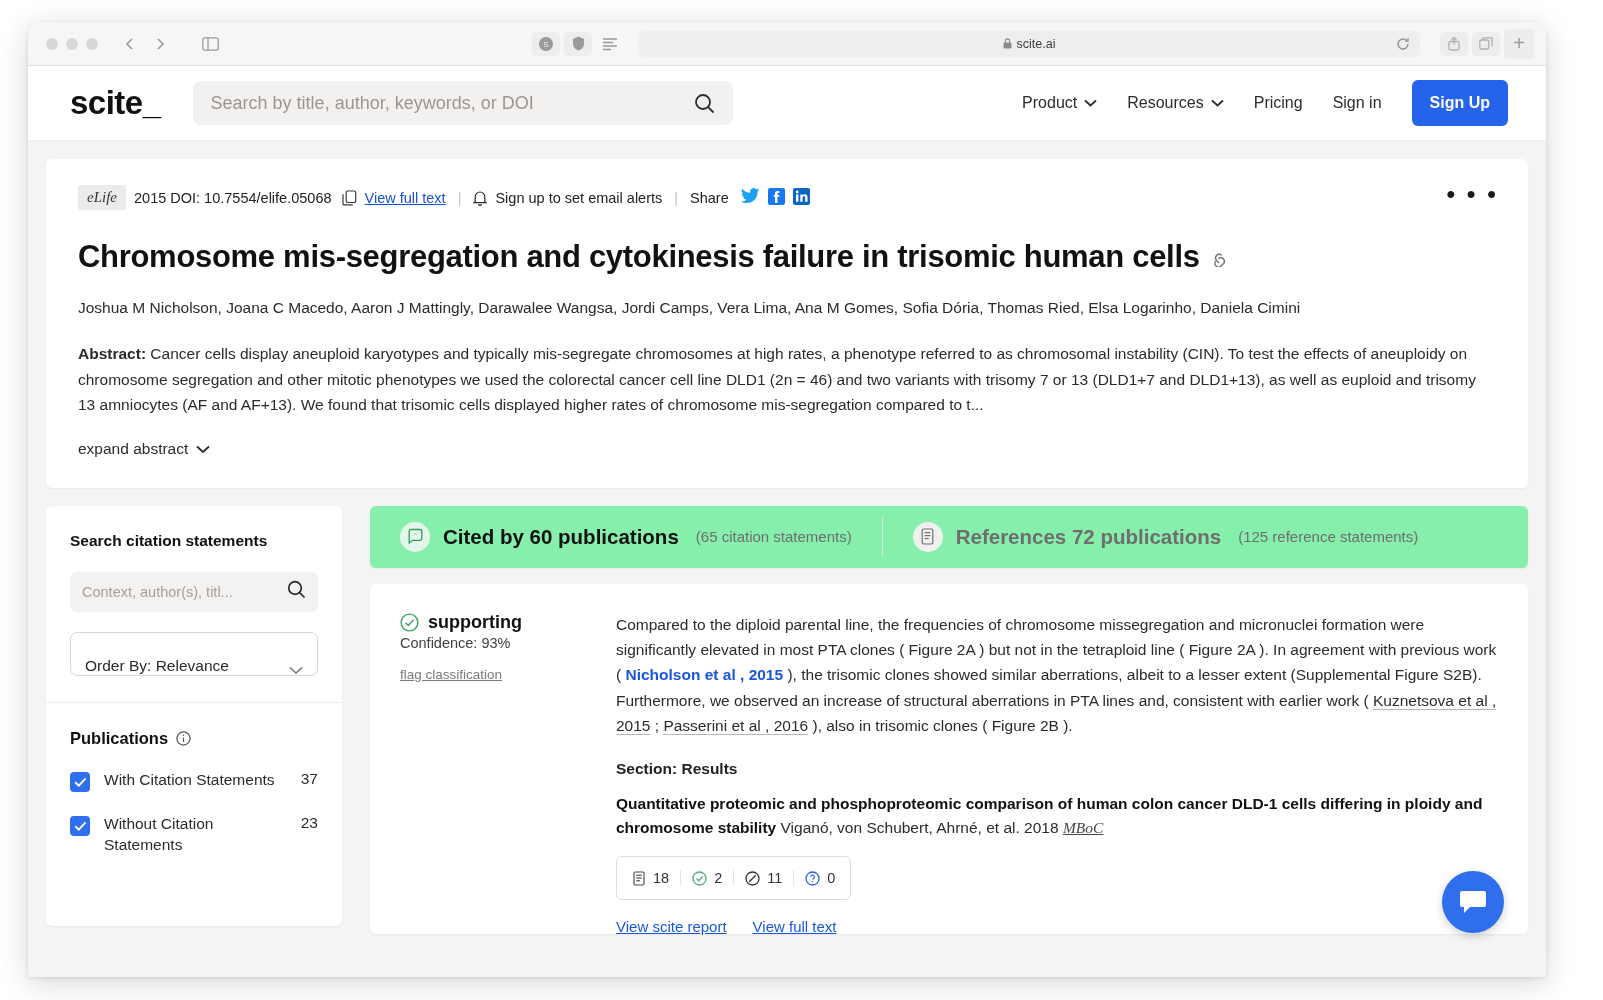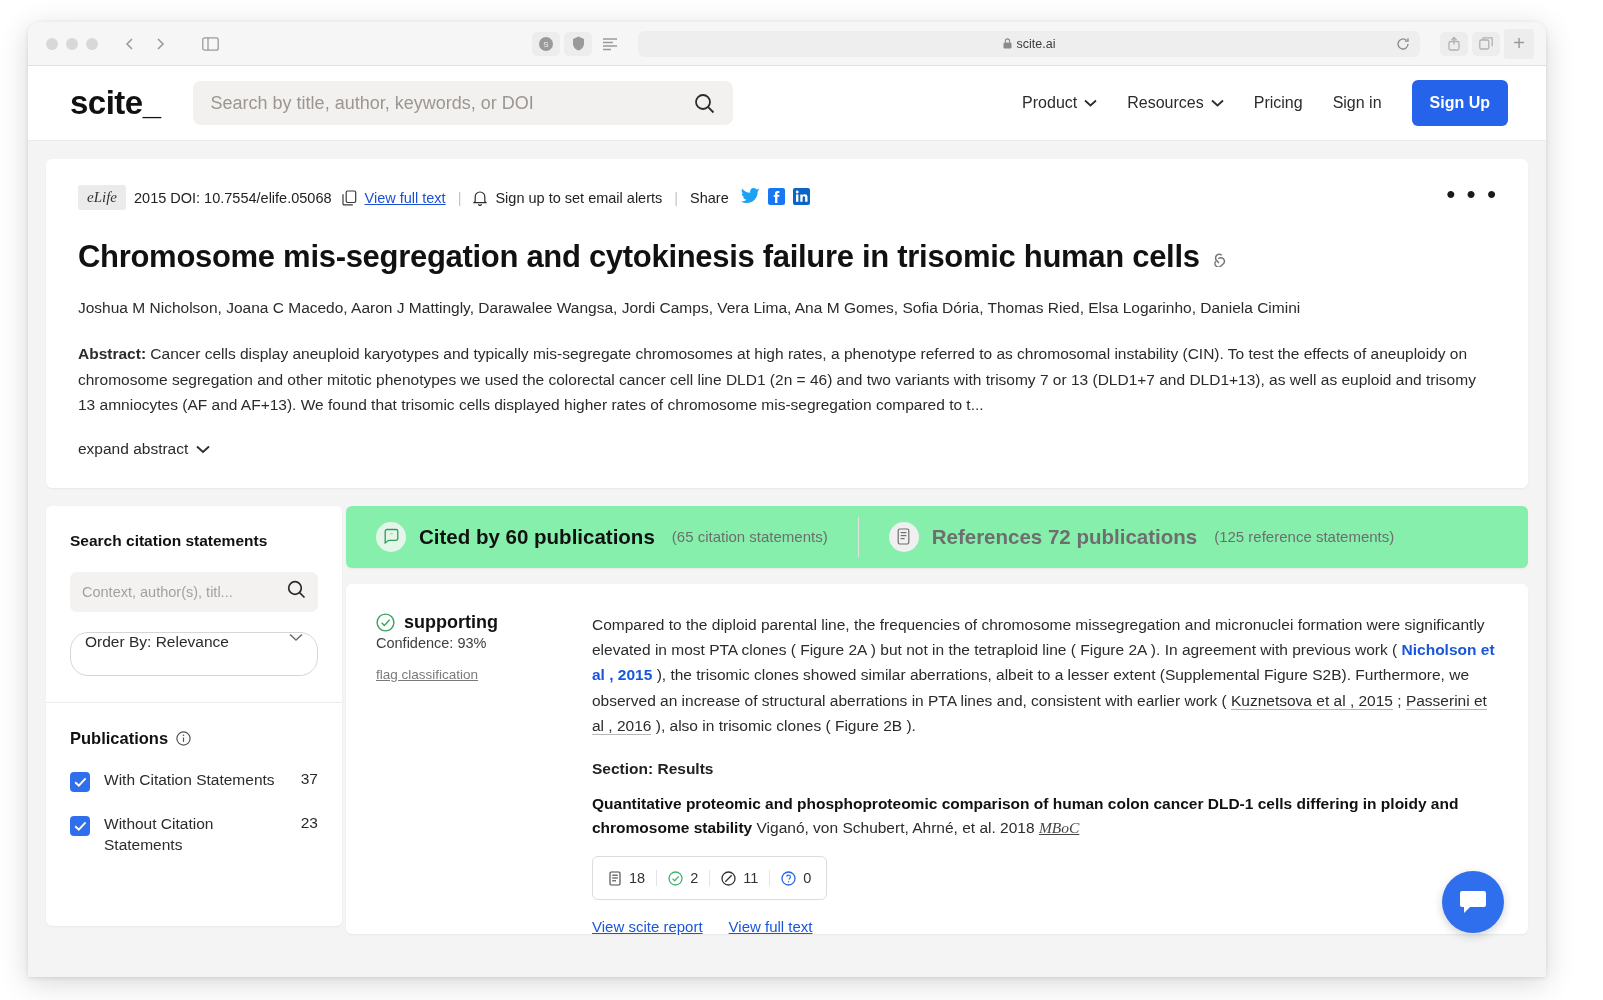--- a/index.html
+++ b/index.html
@@ -212,21 +212,21 @@
     font-size: 15.5px;
     color: #2b2b2b;
     display: inline-flex;
     align-items: center;
     gap: 8px;
   }
 
   
   .lower {
     display: flex;
-    gap: 4px;
+    gap: 28px;
     margin-top: 18px;
   }
   .side-col {
     width: 296px;
     flex: none;
     background: #ffffff;
     border-radius: 6px;
     box-shadow: 0 1px 2px rgba(0,0,0,0.05);
     padding: 26px 24px 0 24px;
     height: 420px;
@@ -251,23 +251,23 @@
     font-size: 14.5px;
     color: #222;
     font-family: "Liberation Sans", sans-serif;
     min-width: 0;
   }
   .side-search input::placeholder { color: #a5a09b; }
   .order-select {
     margin-top: 20px;
     height: 44px;
     border: 1px solid #d6d6d6;
-    border-radius: 18px;
-    display: flex;
-    align-items: flex-start;
+    border-radius: 7px;
+    display: flex;
+    align-items: flex-end;
     padding: 0 14px;
     font-size: 15.5px;
     color: #2b2b2b;
   }
   .order-select .caret2 { margin-left: auto; color: #707070; display:flex;}
   .side-divider {
     margin: 26px -24px 0 -24px;
     border-top: 1px solid #ececec;
   }
   .pub-head {

